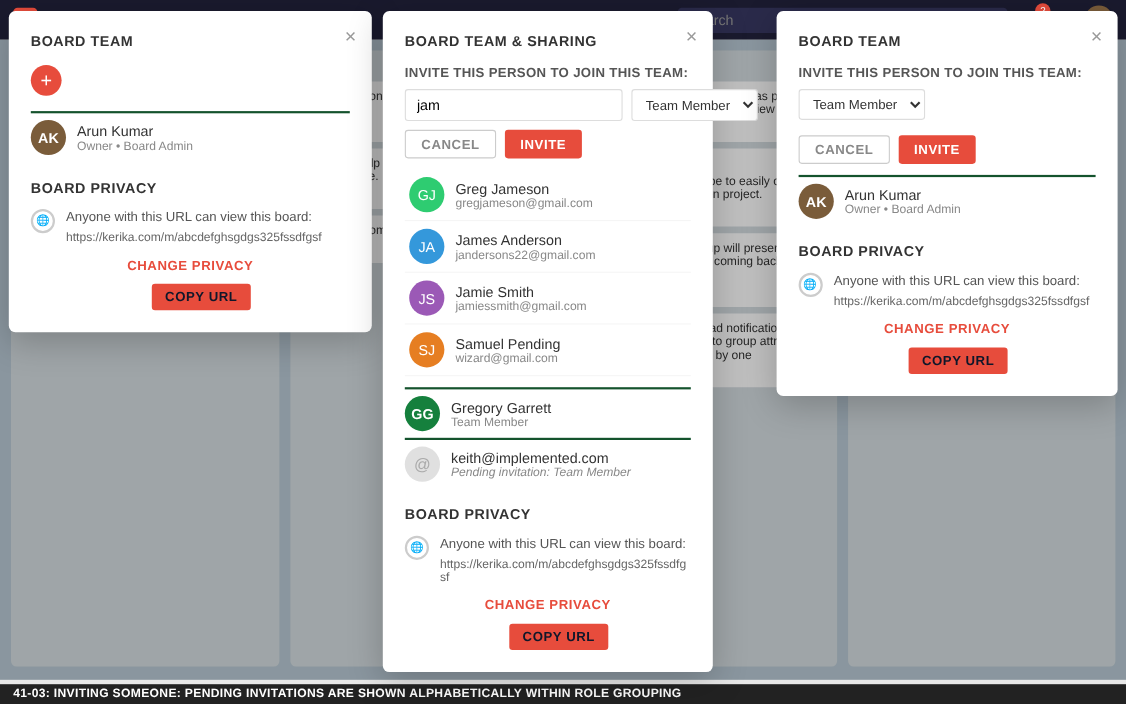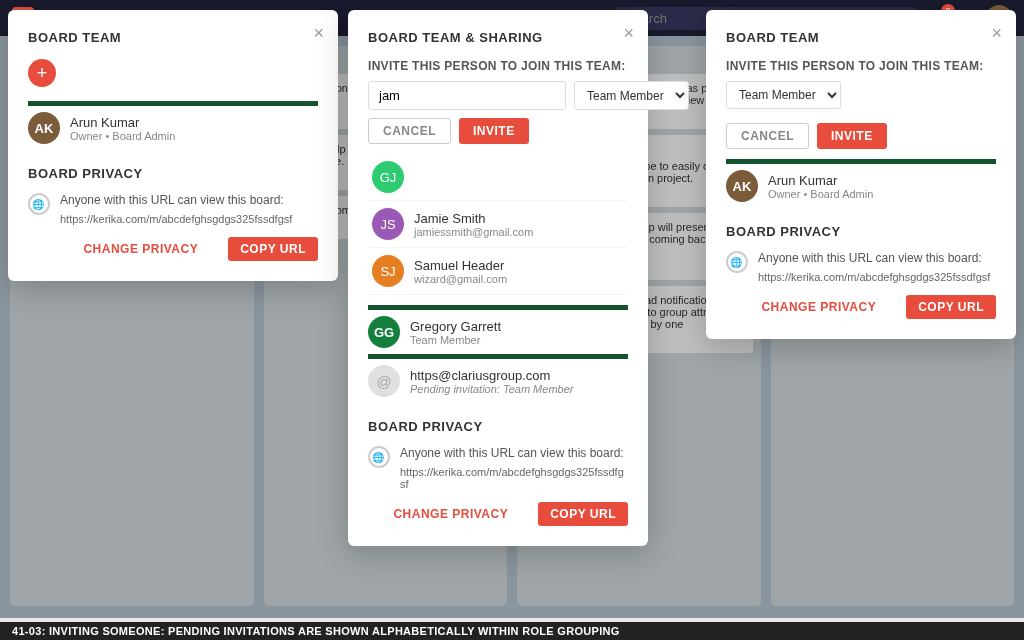--- a/index.html
+++ b/index.html
@@ -163,21 +163,21 @@
       cursor: pointer;
       letter-spacing: 0.3px;
     }
 
     
     .member-row {
       display: flex;
       align-items: center;
       gap: 10px;
       padding: 6px 0;
-      border-top: 5px solid #14532d;
+      border-top: 2px solid #14532d;
     }
     .member-avatar {
       width: 32px; height: 32px; border-radius: 50%;
       display: flex; align-items: center; justify-content: center;
       color: white; font-size: 13px; font-weight: bold;
       flex-shrink: 0;
     }
     .member-info { flex: 1; }
     .member-name { font-size: 13px; color: #333; font-weight: 500; }
     .member-role { font-size: 11px; color: #888; }
@@ -208,20 +208,21 @@
     }
     .privacy-text { font-size: 12px; color: #555; line-height: 1.5; }
     .privacy-url { font-size: 11px; color: #666; word-break: break-all; margin-top: 4px; }
 
     .privacy-actions {
       display: flex;
       align-items: center;
       gap: 10px;
       margin-top: 12px;
       justify-content: flex-end;
+      flex-direction: column;
     }
 
     
     .btn-cancel {
       background: none;
       border: 1px solid #ccc;
       border-radius: 3px;
       padding: 5px 14px;
       font-size: 12px;
       font-weight: bold;
@@ -250,21 +251,21 @@
       letter-spacing: 0.5px;
       text-transform: uppercase;
     }
     .btn-copy-url {
       background: #e74c3c;
       border: none;
       border-radius: 3px;
       padding: 5px 12px;
       font-size: 12px;
       font-weight: bold;
-      color: #ffffff;
+      color: #0f172a;
       cursor: pointer;
       letter-spacing: 0.5px;
       margin-left: 20px;
     }
 
     
     .invite-input-row {
       display: flex;
       gap: 8px;
       margin-bottom: 8px;
@@ -508,49 +509,60 @@
   </div>
 
   <div class="invite-actions">
     <button class="btn-cancel">CANCEL</button>
     <button class="btn-invite">INVITE</button>
   </div>
 
   <div class="suggestion-list">
     <div class="suggestion-item">
       <div class="sug-avatar" style="background:#2ecc71;">GJ</div>
+      <div>
+        <div class="sug-name">Greg Jameson</div>
+        <div class="sug-email">gregjameson@gmail.com</div>
+      </div>
+    </div>
+    <div class="suggestion-item">
+      <div class="sug-avatar" style="background:#3498db;">JA</div>
+      <div>
+        <div class="sug-name">James Anderson</div>
+        <div class="sug-email">jandersons22@gmail.com</div>
+      </div>
     </div>
     <div class="suggestion-item">
       <div class="sug-avatar" style="background:#9b59b6;">JS</div>
       <div>
         <div class="sug-name">Jamie Smith</div>
         <div class="sug-email">jamiessmith@gmail.com</div>
       </div>
     </div>
     <div class="suggestion-item">
       <div class="sug-avatar" style="background:#e67e22;">SJ</div>
       <div>
-        <div class="sug-name">Samuel Header</div>
+        <div class="sug-name">Samuel Pending</div>
         <div class="sug-email">wizard@gmail.com</div>
       </div>
     </div>
   </div>
 
   <div class="member-row">
     <div class="member-avatar" style="background:#15803d;">GG</div>
     <div class="member-info">
       <div class="member-name">Gregory Garrett</div>
       <div class="member-role">Team Member</div>
     </div>
   </div>
 
   <div class="member-row">
     <div class="pending-avatar">@</div>
     <div class="member-info">
-      <div class="member-name">https@clariusgroup.com</div>
+      <div class="member-name">keith@implemented.com</div>
       <div class="pending-label">Pending invitation: Team Member</div>
     </div>
   </div>
 
   <div class="section-title">BOARD PRIVACY</div>
   <div class="privacy-row">
     <div class="privacy-icon">🌐</div>
     <div>
       <div class="privacy-text">Anyone with this URL can view this board:</div>
       <div class="privacy-url">https://kerika.com/m/abcdefghsgdgs325fssdfgsf</div>

